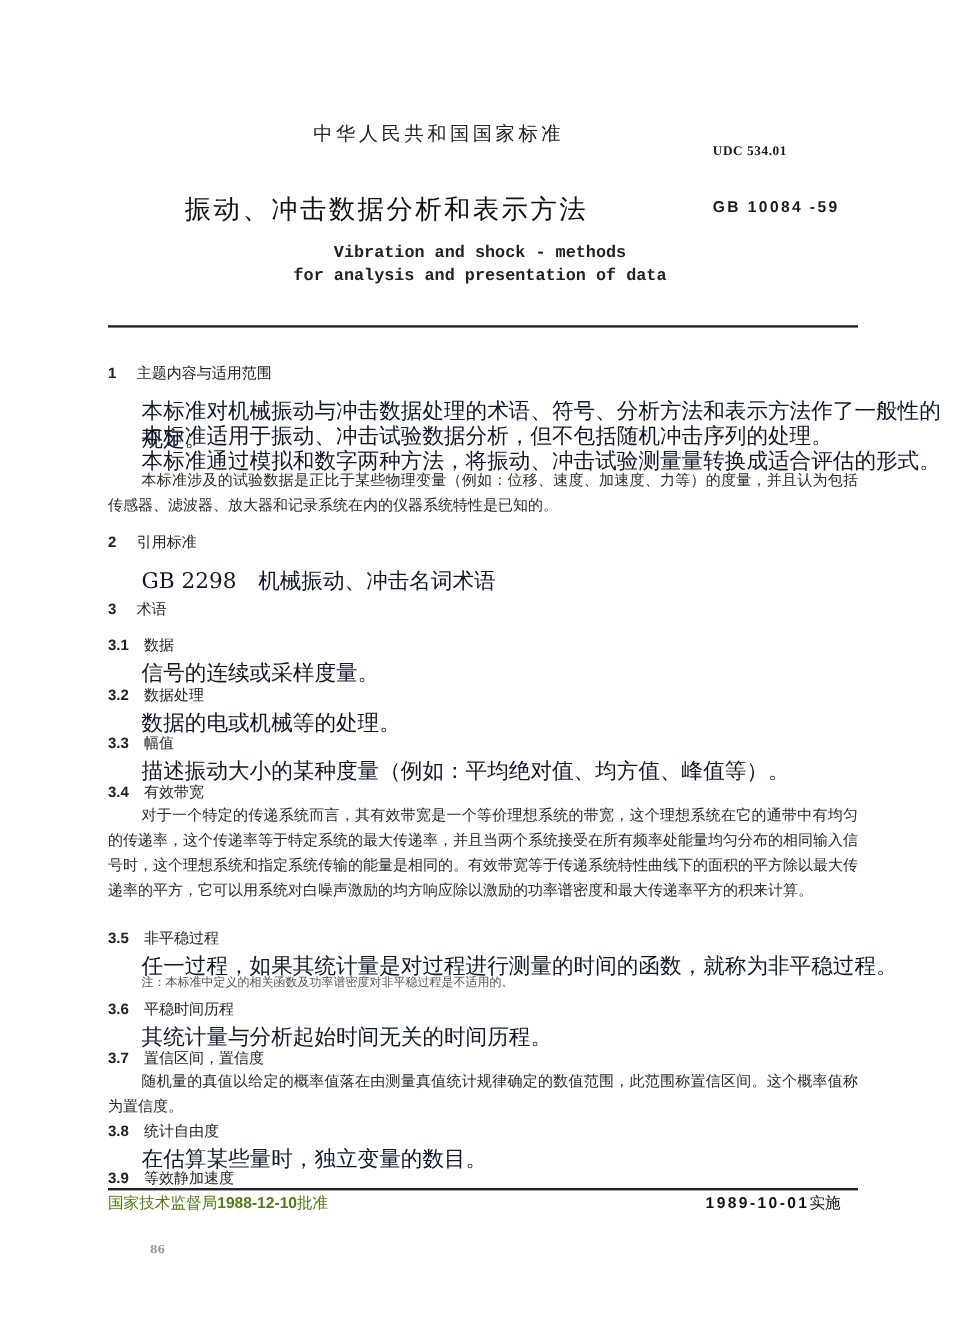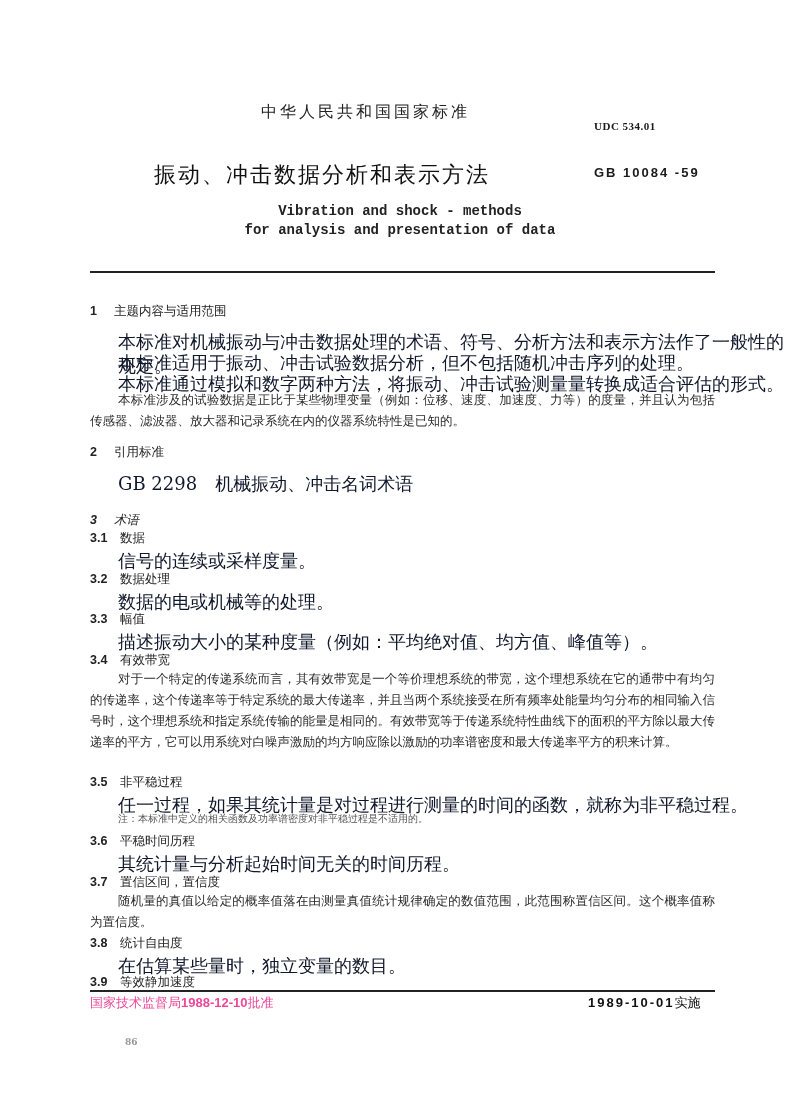--- a/index.html
+++ b/index.html
@@ -37,21 +37,21 @@
   .sec-head .num.n1 { width: 24px; }
   .sec-head .num.n2 { width: 30px; }
   .para {
     left: 90px; width: 625px; font-size: 12.5px; line-height: 21px; color: #2a2a2a;
     text-align: justify;
   }
   .para.indent { text-indent: 28px; }
   .line { left: 118px; font-size: 18px; color: #0f172a; }
   .note { left: 118px; font-size: 10px; color: #555; }
   .footer-left {
-    left: 90px; top: 994px; font-family: "DejaVu Sans", sans-serif; font-size: 13px; color: #ec4899;
+    left: 90px; top: 994px; font-family: "DejaVu Sans", sans-serif; font-size: 13px; color: #4d7c0f;
   }
   .footer-left .b { font-family: "Liberation Sans", sans-serif; font-weight: bold; }
   .footer-right {
     left: 588px; top: 994px; font-family: "DejaVu Sans", sans-serif; font-size: 13px; color: #111;
   }
   .footer-right .b { font-family: "Liberation Sans", sans-serif; font-weight: bold; letter-spacing: 2px; }
   .page-num { left: 125px; top: 1037px; font-size: 9px; color: #999; font-weight: bold; }
 </style>
 </head>
 <body>
@@ -71,21 +71,21 @@
 <div class="abs line" style="top:330px;">本标准对机械振动与冲击数据处理的术语、符号、分析方法和表示方法作了一般性的规定。</div>
 <div class="abs line" style="top:351px;">本标准适用于振动、冲击试验数据分析，但不包括随机冲击序列的处理。</div>
 <div class="abs line" style="top:372px;">本标准通过模拟和数字两种方法，将振动、冲击试验测量量转换成适合评估的形式。</div>
 <div class="abs para indent" style="top:389px;">本标准涉及的试验数据是正比于某些物理变量（例如：位移、速度、加速度、力等）的度量，并且认为包括传感器、滤波器、放大器和记录系统在内的仪器系统特性是已知的。</div>
 
 <div class="abs sec-head" style="top:444px;">
   <span class="num n1">2</span><span>引用标准</span>
 </div>
 <div class="abs line" style="top:472px;">GB 2298　机械振动、冲击名词术语</div>
 
-<div class="abs sec-head" style="top:512px;font-style:italic;">
+<div class="abs sec-head" style="top:500px;">
   <span class="num n1">3</span><span>术语</span>
 </div>
 
 <div class="abs sec-head" style="top:530px;">
   <span class="num n2">3.1</span><span>数据</span>
 </div>
 <div class="abs line" style="top:549px;">信号的连续或采样度量。</div>
 
 <div class="abs sec-head" style="top:571px;">
   <span class="num n2">3.2</span><span>数据处理</span>

